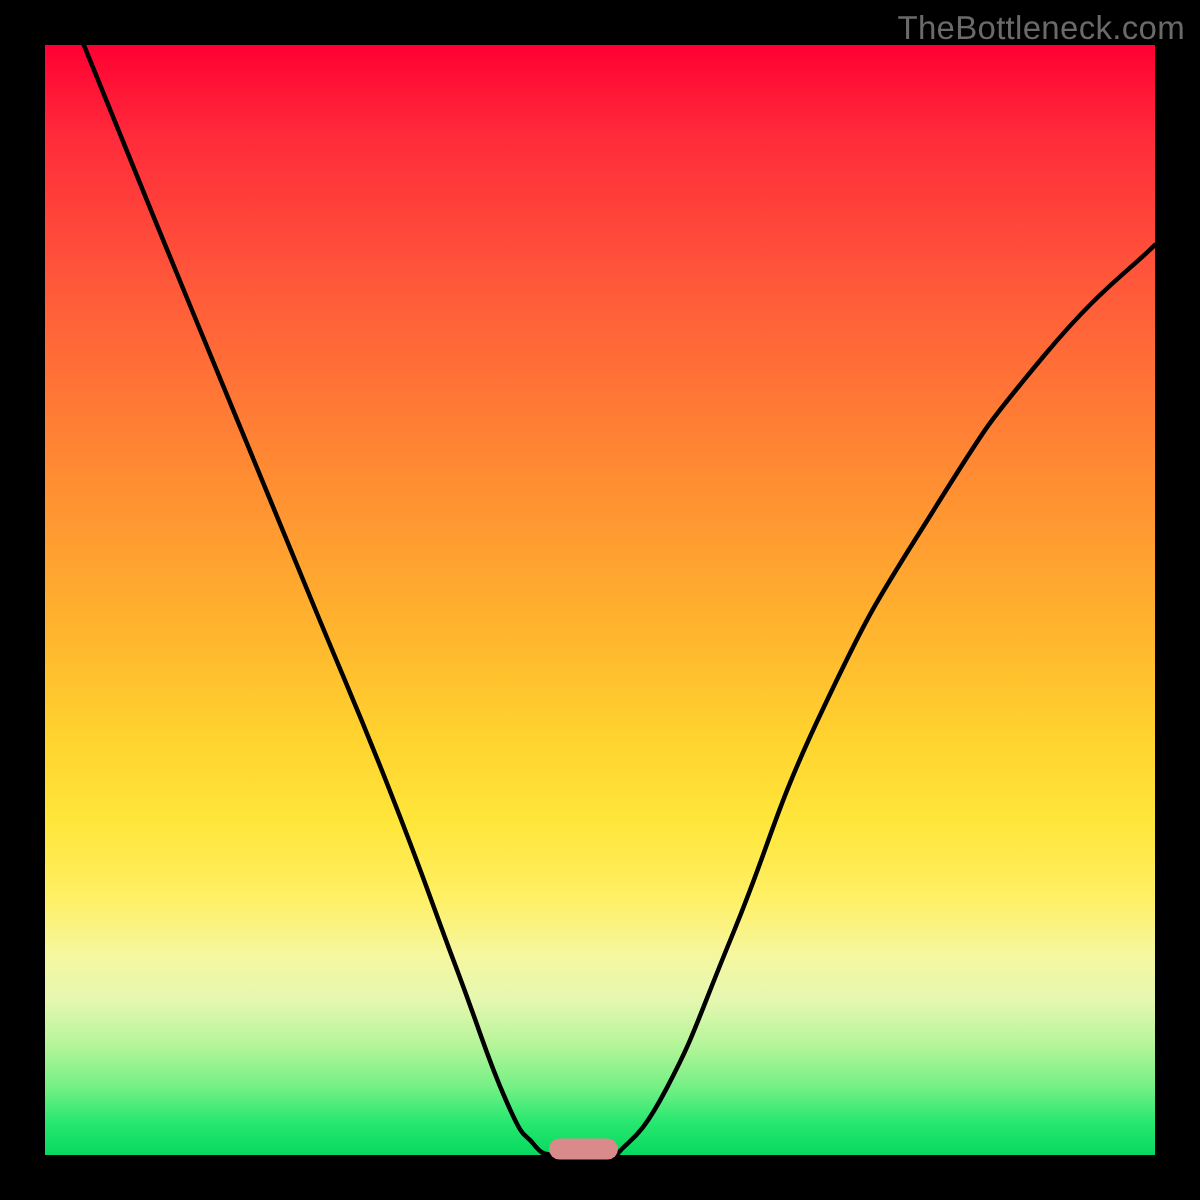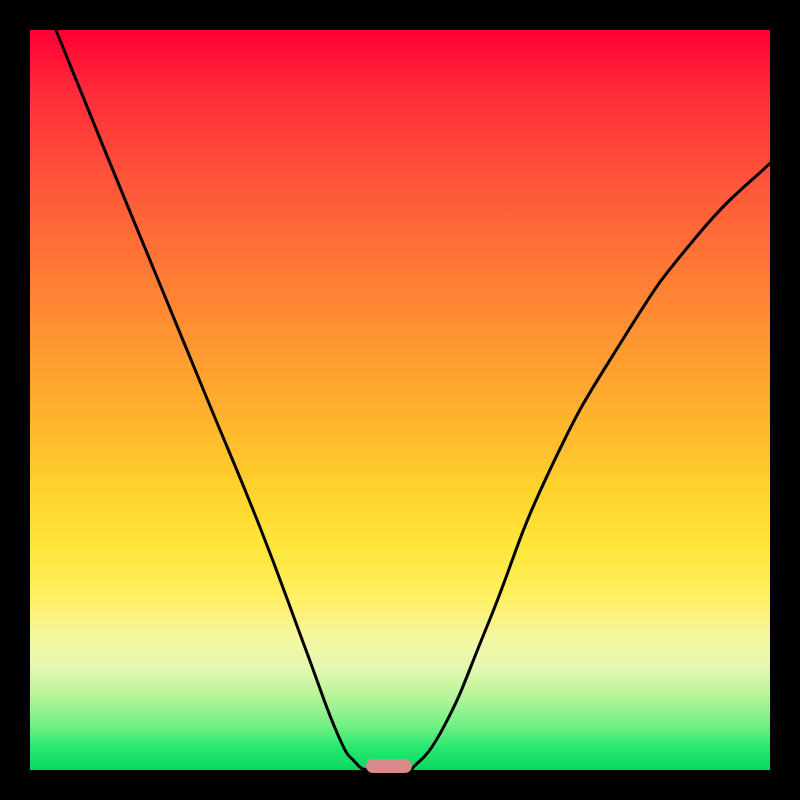--- a/index.html
+++ b/index.html
@@ -67,13 +67,14 @@
 <body>
 
 <div class="frame">
   <div class="plot-area">
     <svg class="curves" viewBox="0 0 740 740" preserveAspectRatio="none">
         <path d="M 25.90 0.00 C 37.92 29.60, 49.02 57.35, 74.00 118.40 C 98.97 179.45, 99.90 181.30, 125.80 244.20 C 151.70 307.10, 151.70 307.10, 177.60 370.00 C 203.50 432.90, 205.35 434.75, 229.40 495.80 C 253.45 556.85, 254.38 562.40, 273.80 614.20 C 293.23 666.00, 294.15 673.40, 307.10 703.00 C 320.05 732.60, 318.20 723.35, 325.60 732.60 C 333.00 741.85, 333.93 738.15, 336.70 740.00" fill="none" stroke="#000" stroke-width="3" stroke-linecap="round"></path>
         <path d="M 381.10 740.00 C 389.43 728.90, 394.98 732.60, 414.40 695.60 C 433.83 658.60, 432.90 654.90, 458.80 592.00 C 484.70 529.10, 484.70 514.30, 518.00 444.00 C 551.30 373.70, 555.00 370.00, 592.00 310.80 C 629.00 251.60, 629.00 251.60, 666.00 207.20 C 703.00 162.80, 721.50 151.70, 740.00 133.20" fill="none" stroke="#000" stroke-width="3" stroke-linecap="round"></path>
       </svg>
     <div class="marker" style="left: 358.9px; top: 736.3px; background: rgb(217, 138, 138);"></div>
   </div>
+  <div class="watermark">TheBottleneck.com</div>
 </div>
 
 </body></html>

